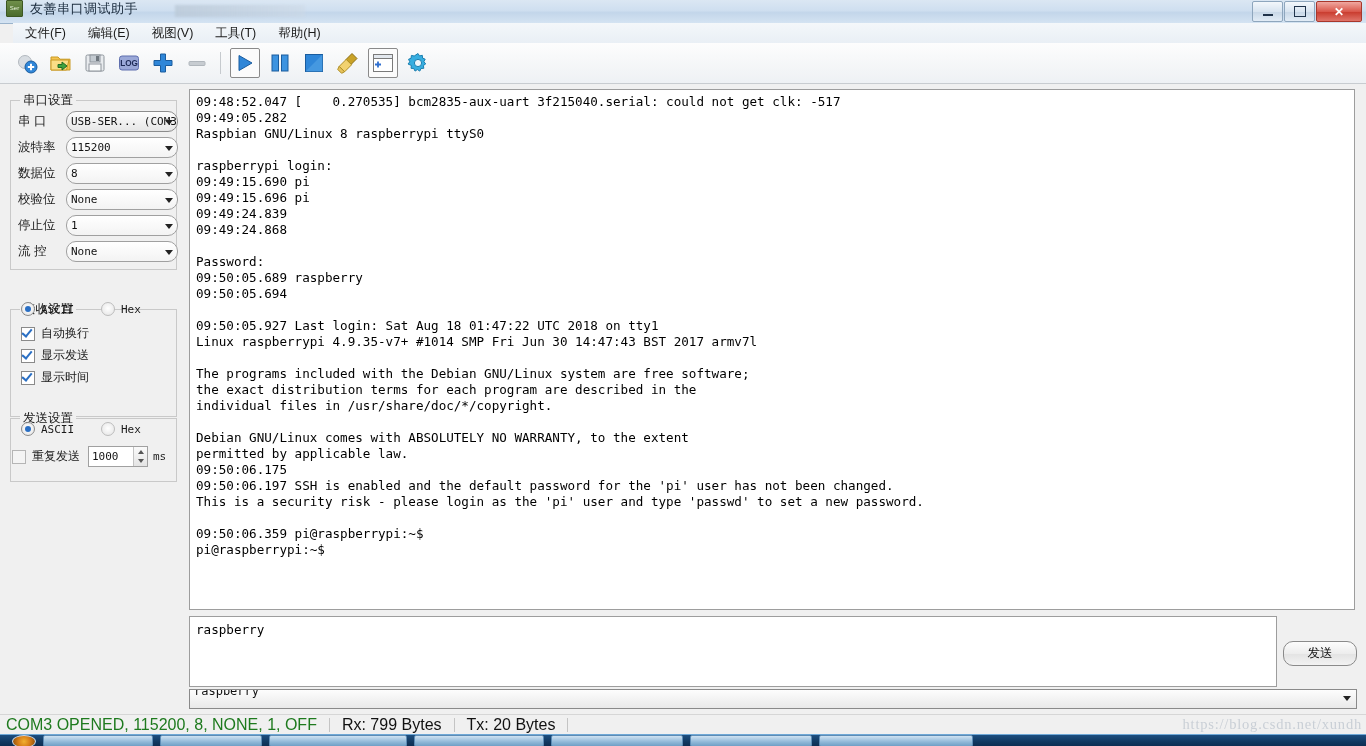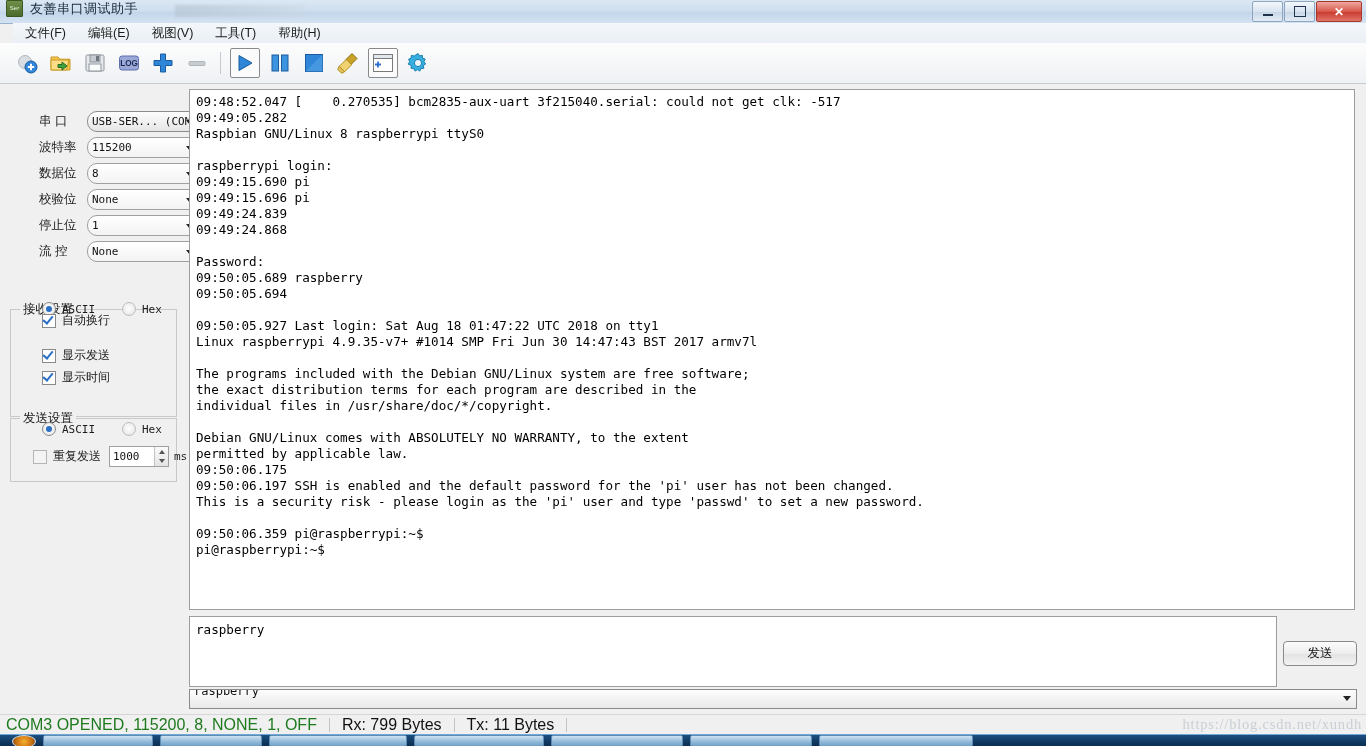--- a/index.html
+++ b/index.html
@@ -76,21 +76,21 @@
   .leftpanel{
     position:absolute;left:0;top:84px;width:185px;height:630px;background:#f0f0f0;
   }
   .group{
     position:absolute;border:1px solid #c9c9c9;background:transparent;
   }
   .group-title{
     position:absolute;font-size:12.5px;color:#1a1a1a;background:#f0f0f0;
     padding:0 3px;top:-9px;left:9px;white-space:nowrap;
   }
-  .row{position:absolute;display:flex;align-items:center;margin-left:21px;}
+  .row{position:absolute;display:flex;align-items:center;}
   .row-label{
     font-size:12.5px;color:#1a1a1a;width:48px;display:inline-block;white-space:nowrap;
   }
   .combo{
     width:110px;height:19px;border:1px solid #a0a0a0;border-radius:10px;
     background:linear-gradient(to bottom,#ffffff,#f3f3f3);
     display:flex;align-items:center;position:relative;
   }
   .combo.raised{
     background:linear-gradient(to bottom,#fdfdfd,#e6e6e6);
@@ -170,21 +170,21 @@
     position:absolute;left:189px;top:616px;width:1086px;height:69px;
     background:#fff;border:1px solid #9d9d9d;
   }
   .sendbox-text{
     padding:5px 0 0 6px;
     font-family:"DejaVu Sans Mono","Liberation Mono",monospace;
     font-size:12.6px;line-height:16px;color:#000;white-space:pre;
   }
   .sendbtn{
     position:absolute;left:1283px;top:641px;width:72px;height:23px;
-    border:1px solid #8a8a8a;border-radius:4px;
+    border:1px solid #8a8a8a;border-radius:10px;
     background:linear-gradient(to bottom,#fcfcfc,#ededed 50%,#e3e3e3 51%,#f2f2f2);
     display:flex;align-items:center;justify-content:center;
     font-size:12.5px;color:#111;
   }
   .historybox{
     position:absolute;left:189px;top:689px;width:1166px;height:18px;
     border:1px solid #8a8a8a;
     background:linear-gradient(to bottom,#fdfdfd,#e9e9e9);
     overflow:hidden;
   }
@@ -333,20 +333,23 @@
     <div class="tb">
       <svg width="24" height="24" viewBox="0 0 24 24">
         <path d="M12 2.5l1.5 2.4 2.8-.6.3 2.8 2.6 1.1-1.3 2.5 1.8 2.2-2.3 1.6.4 2.8-2.8.2-1.2 2.6-2.4-1.5-2.4 1.5-1.2-2.6-2.8-.2.4-2.8L2 13.0l1.8-2.2L2.5 8.3l2.6-1.1.3-2.8 2.8.6z" fill="#37aee0" stroke="#1b7fb0"></path>
         <circle cx="12" cy="12" r="3.6" fill="#eef6fb" stroke="#1b7fb0"></circle>
       </svg>
     </div>
   </div>
 
   <div class="leftpanel">
 
+    <div class="group" style="left:10px;top:16px;width:165px;height:168px;">
+      <div class="group-title">串口设置</div>
+    </div>
     <div class="row" style="left:18px;top:27px;">
       <span class="row-label">串  口</span>
       <div class="combo raised">
         <span class="combo-val">USB-SER... (COM3</span>
         <span class="combo-arrow"></span>
       </div>
     </div>
     <div class="row" style="left:18px;top:53px;">
       <span class="row-label">波特率</span>
       <div class="combo">
@@ -387,21 +390,21 @@
       <div class="group-title">接收设置</div>
     </div>
     <div class="row" style="left:21px;top:218px;">
       <span class="radio on"></span>
       <span class="opt-label mono">ASCII</span>
     </div>
     <div class="row" style="left:101px;top:218px;">
       <span class="radio off"></span>
       <span class="opt-label mono">Hex</span>
     </div>
-    <div class="row" style="left:21px;top:228px;justify-content:space-between;">
+    <div class="row" style="left:21px;top:241px;justify-content:space-between;">
       <span class="checkbox on"></span>
       <span class="opt-label">自动换行</span>
     </div>
     <div class="row" style="left:21px;top:263px;">
       <span class="checkbox on"></span>
       <span class="opt-label">显示发送</span>
     </div>
     <div class="row" style="left:21px;top:285px;">
       <span class="checkbox on"></span>
       <span class="opt-label">显示时间</span>
@@ -472,21 +475,21 @@
   <div class="historybox">
     <div class="history-val">raspberry</div>
     <span class="history-arrow"></span>
   </div>
 
   <div class="statusbar">
     <div class="status-cell primary">COM3 OPENED, 115200, 8, NONE, 1, OFF</div>
     <div class="status-div"></div>
     <div class="status-cell">Rx: 799 Bytes</div>
     <div class="status-div"></div>
-    <div class="status-cell">Tx: 11 Bytes</div>
+    <div class="status-cell">Tx: 20 Bytes</div>
     <div class="status-div"></div>
   </div>
   <div class="watermark">https://blog.csdn.net/xundh</div>
 
   <div class="taskbar">
     <div class="start-orb"></div>
     <div class="task-item" style="width:108px;"></div>
     <div class="task-item" style="width:100px;"></div>
     <div class="task-item" style="width:136px;"></div>
     <div class="task-item" style="width:128px;"></div>

